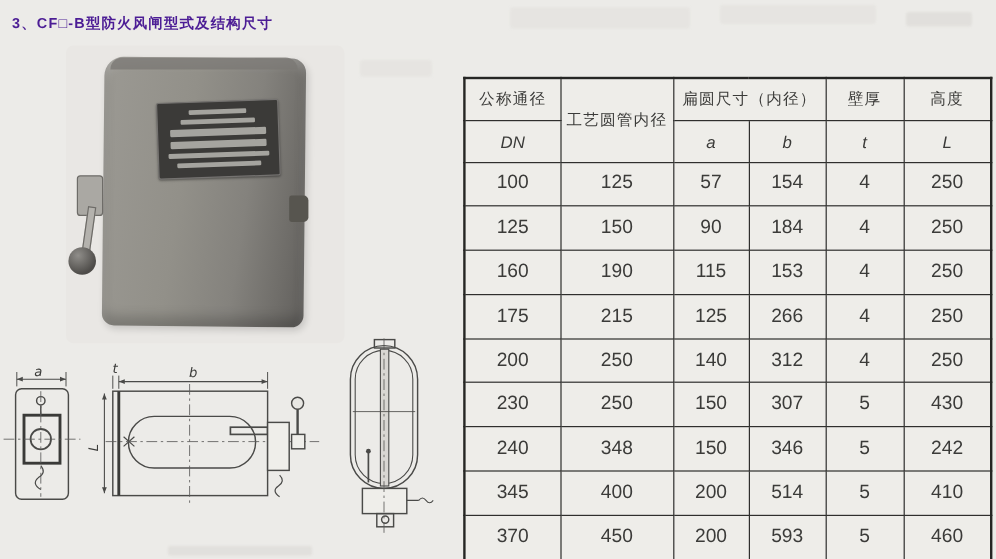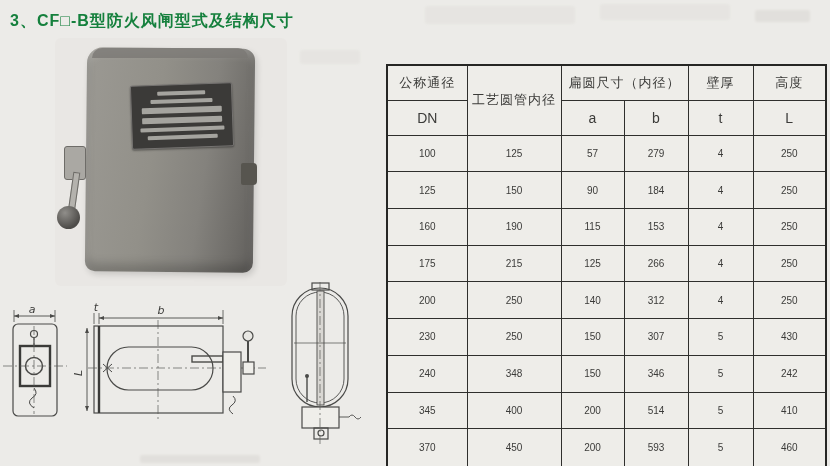--- a/index.html
+++ b/index.html
@@ -4,22 +4,22 @@
 <style>
   html,body{margin:0;padding:0;}
   body{font-family:"Liberation Sans","DejaVu Sans",sans-serif;}
   #canvas{position:relative;width:830px;height:466px;background:#ecebe8;overflow:hidden;}
 
   
   .smudge{position:absolute;background:#e2e0dc;opacity:.55;filter:blur(1px);border-radius:2px;}
   .smudge.dk{background:#d9d7d3;}
 
   
-  .title{position:absolute;left:10px;top:11px;font-size:16px;font-weight:bold;
-         color:#15803d;letter-spacing:1px;}
+  .title{position:absolute;left:10px;top:11px;font-size:12px;font-weight:bold;
+         color:#4c1d95;letter-spacing:1px;}
 
   
   .photo-halo{position:absolute;left:55px;top:38px;width:232px;height:248px;
               background:#e9e7e4;border-radius:6px;}
   .device-body{position:absolute;left:86px;top:48px;width:168px;height:224px;
                border-radius:16px 12px 10px 10px;
                background:linear-gradient(98deg,#9b9993 0%,#929089 40%,#84827d 68%,#6f6d69 88%,#615f5c 100%);
                box-shadow:inset 0 6px 8px rgba(255,255,255,.18), inset 0 -8px 10px rgba(0,0,0,.18), 2px 3px 6px rgba(0,0,0,.15);
                transform:rotate(.6deg);}
   .device-top{position:absolute;left:92px;top:48px;width:156px;height:10px;border-radius:10px 10px 0 0;
@@ -39,21 +39,21 @@
 
   
   table.spec{position:absolute;left:386px;top:48px;width:439px;height:404px;
              border-collapse:collapse;table-layout:fixed;background:#eeede9;
              font-family:"Liberation Sans","DejaVu Sans",sans-serif;}
   table.spec td,table.spec th{border:1.6px solid #2f2f2d;text-align:center;vertical-align:middle;
              font-weight:normal;color:#3b3b39;padding:0;}
   table.spec{border:2.2px solid #262624;margin-top:16px;}
   .hd-cjk{font-size:13px;letter-spacing:1px;}
   .hd-lat{font-size:14px;}
-  table.spec td{font-size:10px;}
+  table.spec td{font-size:16px;}
 
   
   #drawings{position:absolute;left:0;top:280px;width:390px;height:186px;}
   #drawings text{font-family:"DejaVu Sans","Liberation Sans",sans-serif;font-style:italic;
                  font-size:11px;fill:#3c3c3a;}
 </style>
 </head>
 <body>
 
 <div id="canvas">
@@ -164,34 +164,34 @@
         <col style="width:73px">
     </colgroup>
     <thead>
       <tr style="height:35px;">
         <th class="hd-cjk">公称通径</th>
         <th class="hd-cjk" rowspan="2">工艺圆管内径</th>
         <th class="hd-cjk" colspan="2">扁圆尺寸（内径）</th>
         <th class="hd-cjk">壁厚</th>
         <th class="hd-cjk">高度</th>
       </tr>
-      <tr style="height:35px;">
+      <tr style="height:35px;font-style:italic;">
         <th class="hd-lat">DN</th>
         <th class="hd-lat">a</th>
         <th class="hd-lat">b</th>
         <th class="hd-lat">t</th>
         <th class="hd-lat">L</th>
       </tr>
     </thead>
     <tbody>
         <tr>
           <td>100</td>
           <td>125</td>
           <td>57</td>
-          <td>279</td>
+          <td>154</td>
           <td>4</td>
           <td>250</td>
         </tr>
         <tr>
           <td>125</td>
           <td>150</td>
           <td>90</td>
           <td>184</td>
           <td>4</td>
           <td>250</td>

